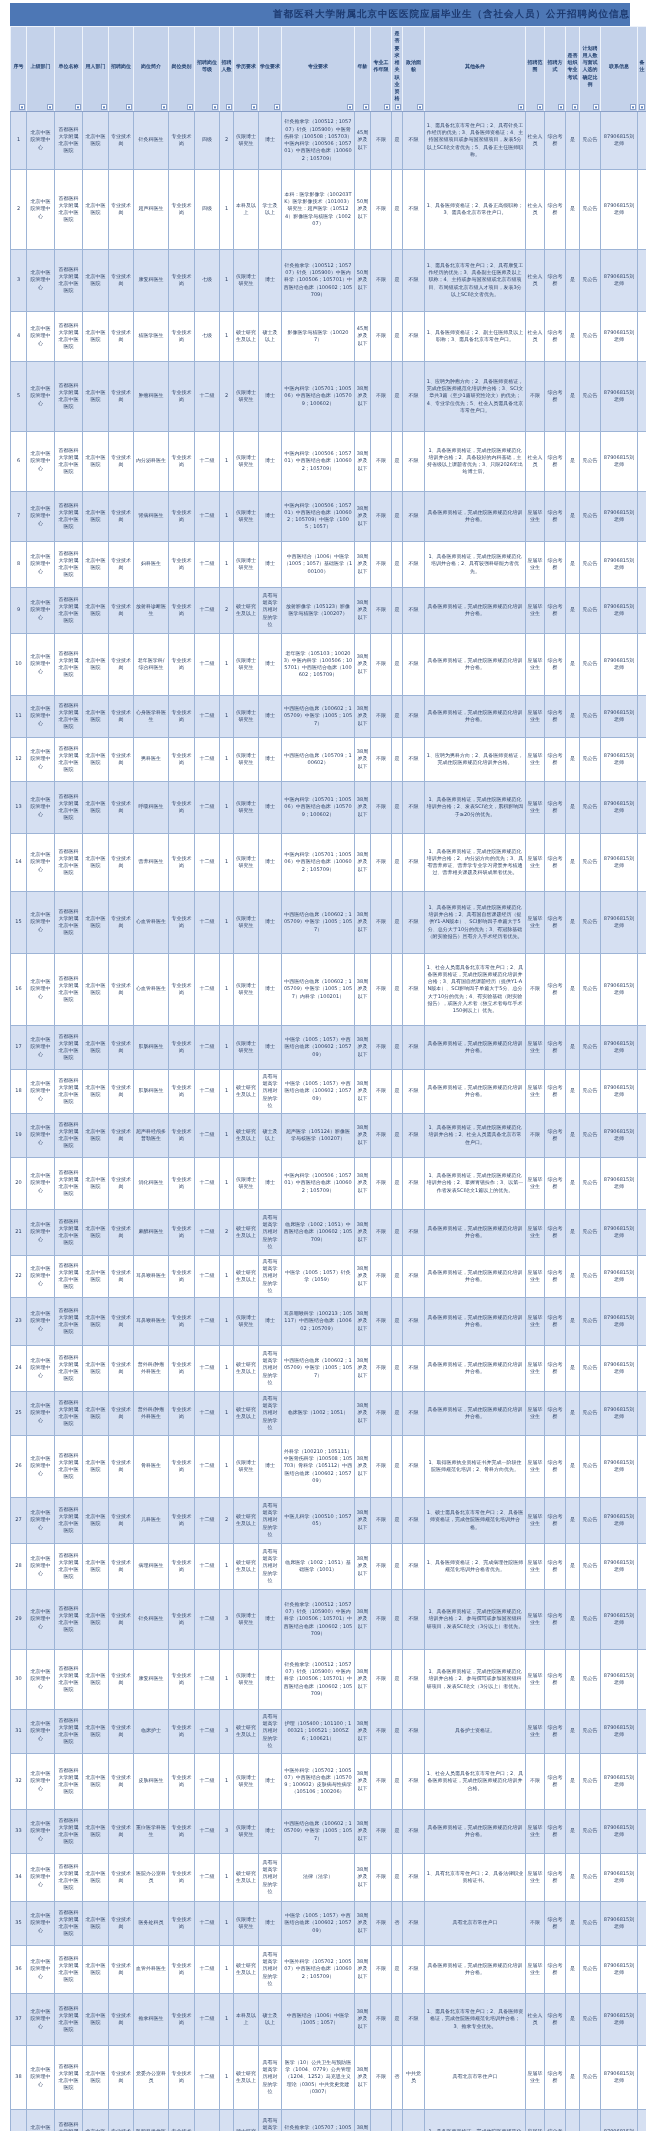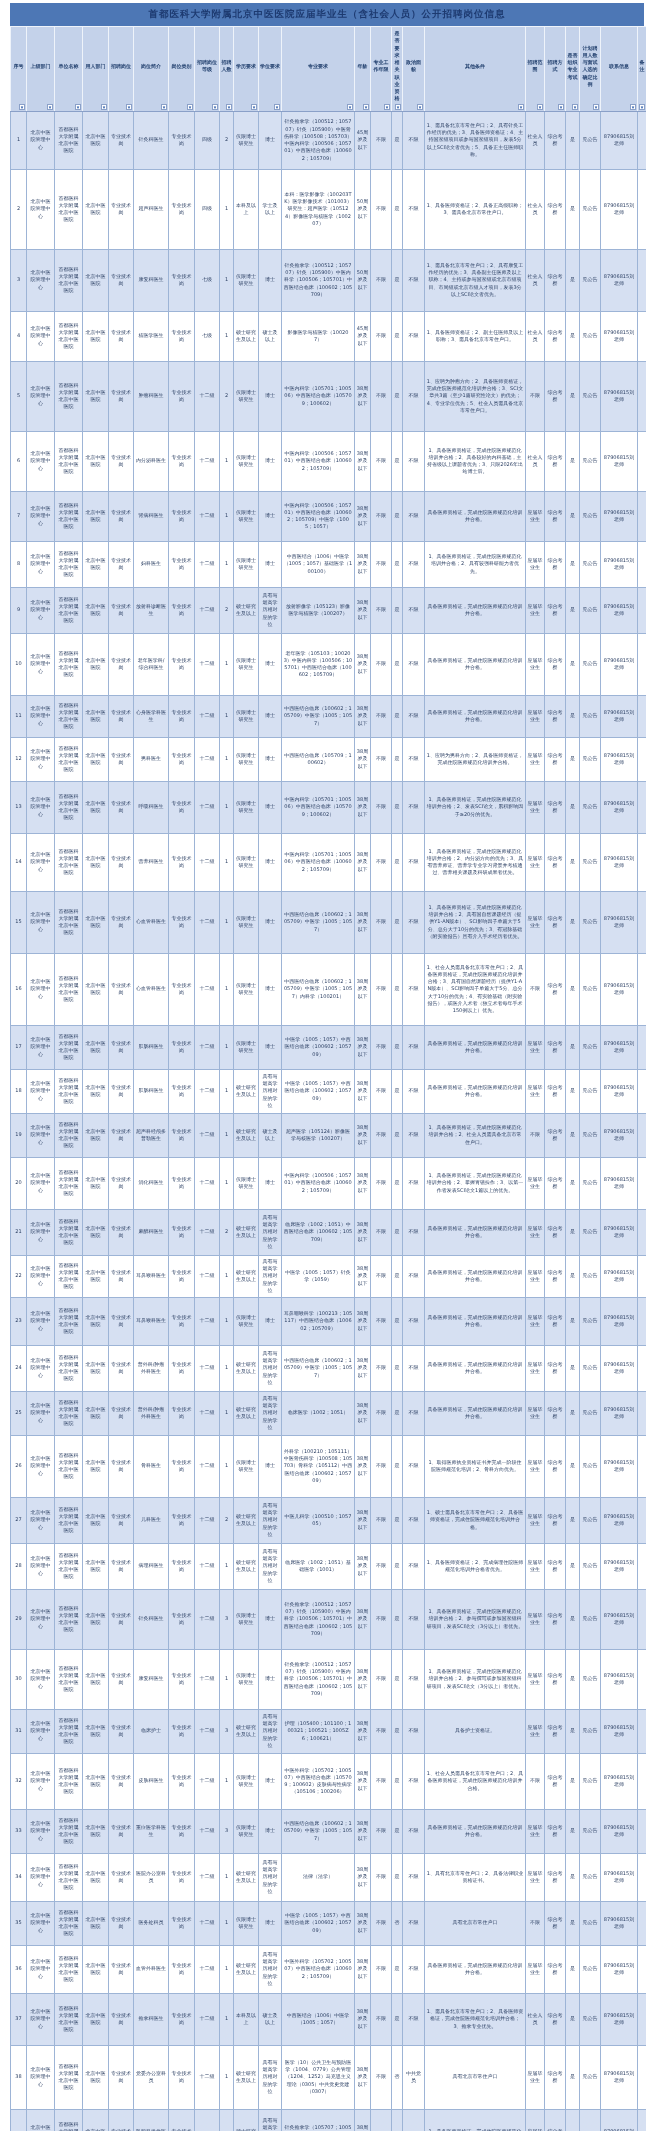--- a/index.html
+++ b/index.html
@@ -1,24 +1,24 @@
 <!DOCTYPE html>
 <html><head>
 <meta charset="utf-8">
 <style>
   html,body{margin:0;padding:0;background:#ffffff;}
   body{width:646px;font-family:"DejaVu Sans","Liberation Sans",sans-serif;color:#2b3f63;}
   .page{width:646px;padding-top:3px;}
   .title-bar{
-    margin:0 2px 0 10px;
+    margin:0 16px 0 10px;
     background:#4d77b5;
     color:#1d3a70;
     font-weight:bold;
     font-size:9.5px;
-    text-align:center;
+    text-align:right;
     padding:5px 0 5px 0;
     letter-spacing:1px;
   }
   table.job-table{
     margin-left:10px;
     width:636px;
     border-collapse:collapse;
     table-layout:fixed;
     border:1px solid #7e96c4;
   }

